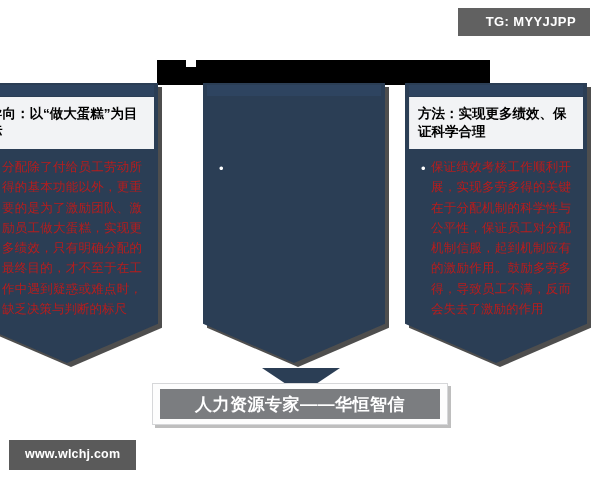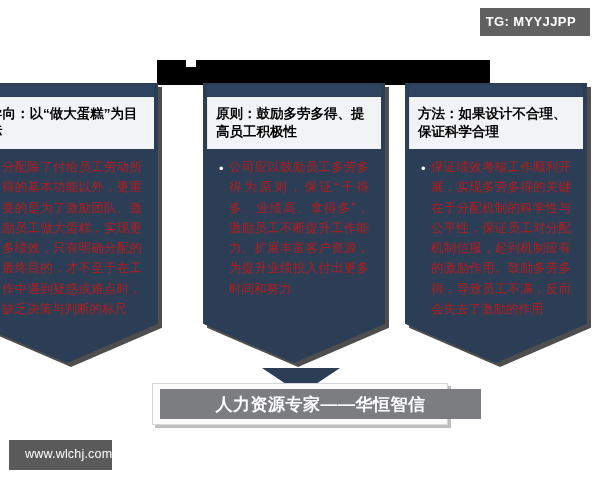--- a/index.html
+++ b/index.html
@@ -25,21 +25,21 @@
   
   .watermark {
     position: absolute;
     right: 10px;
     top: 8px;
     background: #616161;
     color: #ffffff;
     font-size: 13px;
     font-weight: bold;
     letter-spacing: 0.4px;
-    padding: 7px 14px 8px 6px;
+    padding: 7px 14px 8px 28px;
     line-height: 1;
     white-space: nowrap;
   }
 
   
   .redaction-bar {
     position: absolute;
     left: 157px;
     top: 60px;
     width: 333px;
@@ -167,21 +167,21 @@
     height: 42px;
     background: #fdfdfd;
     border: 1px solid #d6d7d9;
     box-sizing: border-box;
     box-shadow: 3px 3px 0 rgba(40,40,40,0.30);
   }
   .banner-inner {
     position: absolute;
     left: 160px;
     top: 389px;
-    width: 321px;
+    width: 280px;
     height: 30px;
     background: #7b7d80;
     display: flex;
     align-items: center;
     justify-content: center;
   }
   .banner-text {
     color: #ffffff;
     font-size: 17px;
     font-weight: bold;
@@ -190,22 +190,22 @@
   }
 
   
   .footer-box {
     position: absolute;
     left: 9px;
     top: 440px;
     background: #5a5a5a;
     color: #ffffff;
     font-size: 12.5px;
-    font-weight: normal;
-    padding: 8px 0 9px 16px;
+    font-weight: bold;
+    padding: 8px 16px 9px 16px;
     line-height: 1;
     letter-spacing: 0.2px;
     white-space: nowrap;
   }
 </style>
 </head>
 <body>
 
 <div id="stage">
 
@@ -226,35 +226,31 @@
       <div class="card-body">
         <div class="bullet-dot">•</div>
         <div class="bullet-text">分配除了付给员工劳动所得的基本功能以外，更重要的是为了激励团队、激励员工做大蛋糕，实现更多绩效，只有明确分配的最终目的，才不至于在工作中遇到疑惑或难点时，缺乏决策与判断的标尺</div>
       </div>
     </div>
 
     <div class="card c2">
       <div class="card-shadow"></div>
       <div class="card-shape"></div>
       <div class="card-top-strip"></div>
-      <div class="card-title-box">
-        <div class="card-title">原则：鼓励多劳多得、提高员工积极性</div>
-      </div>
       <div class="card-body">
         <div class="bullet-dot">•</div>
-        <div class="bullet-text">公司应以鼓励员工多劳多得为原则，保证“干得多、业绩高、拿得多”，激励员工不断提升工作能力、扩展丰富客户资源，为提升业绩投入付出更多时间和努力</div>
       </div>
     </div>
 
     <div class="card c3">
       <div class="card-shadow"></div>
       <div class="card-shape"></div>
       <div class="card-top-strip"></div>
       <div class="card-title-box">
-        <div class="card-title">方法：如果设计不合理、保证科学合理</div>
+        <div class="card-title">方法：实现更多绩效、保证科学合理</div>
       </div>
       <div class="card-body">
         <div class="bullet-dot">•</div>
         <div class="bullet-text">保证绩效考核工作顺利开展，实现多劳多得的关键在于分配机制的科学性与公平性，保证员工对分配机制信服，起到机制应有的激励作用。鼓励多劳多得，导致员工不满，反而会失去了激励的作用</div>
       </div>
     </div>
 
   </div>
 
   <div class="bottom-chevron"></div>

